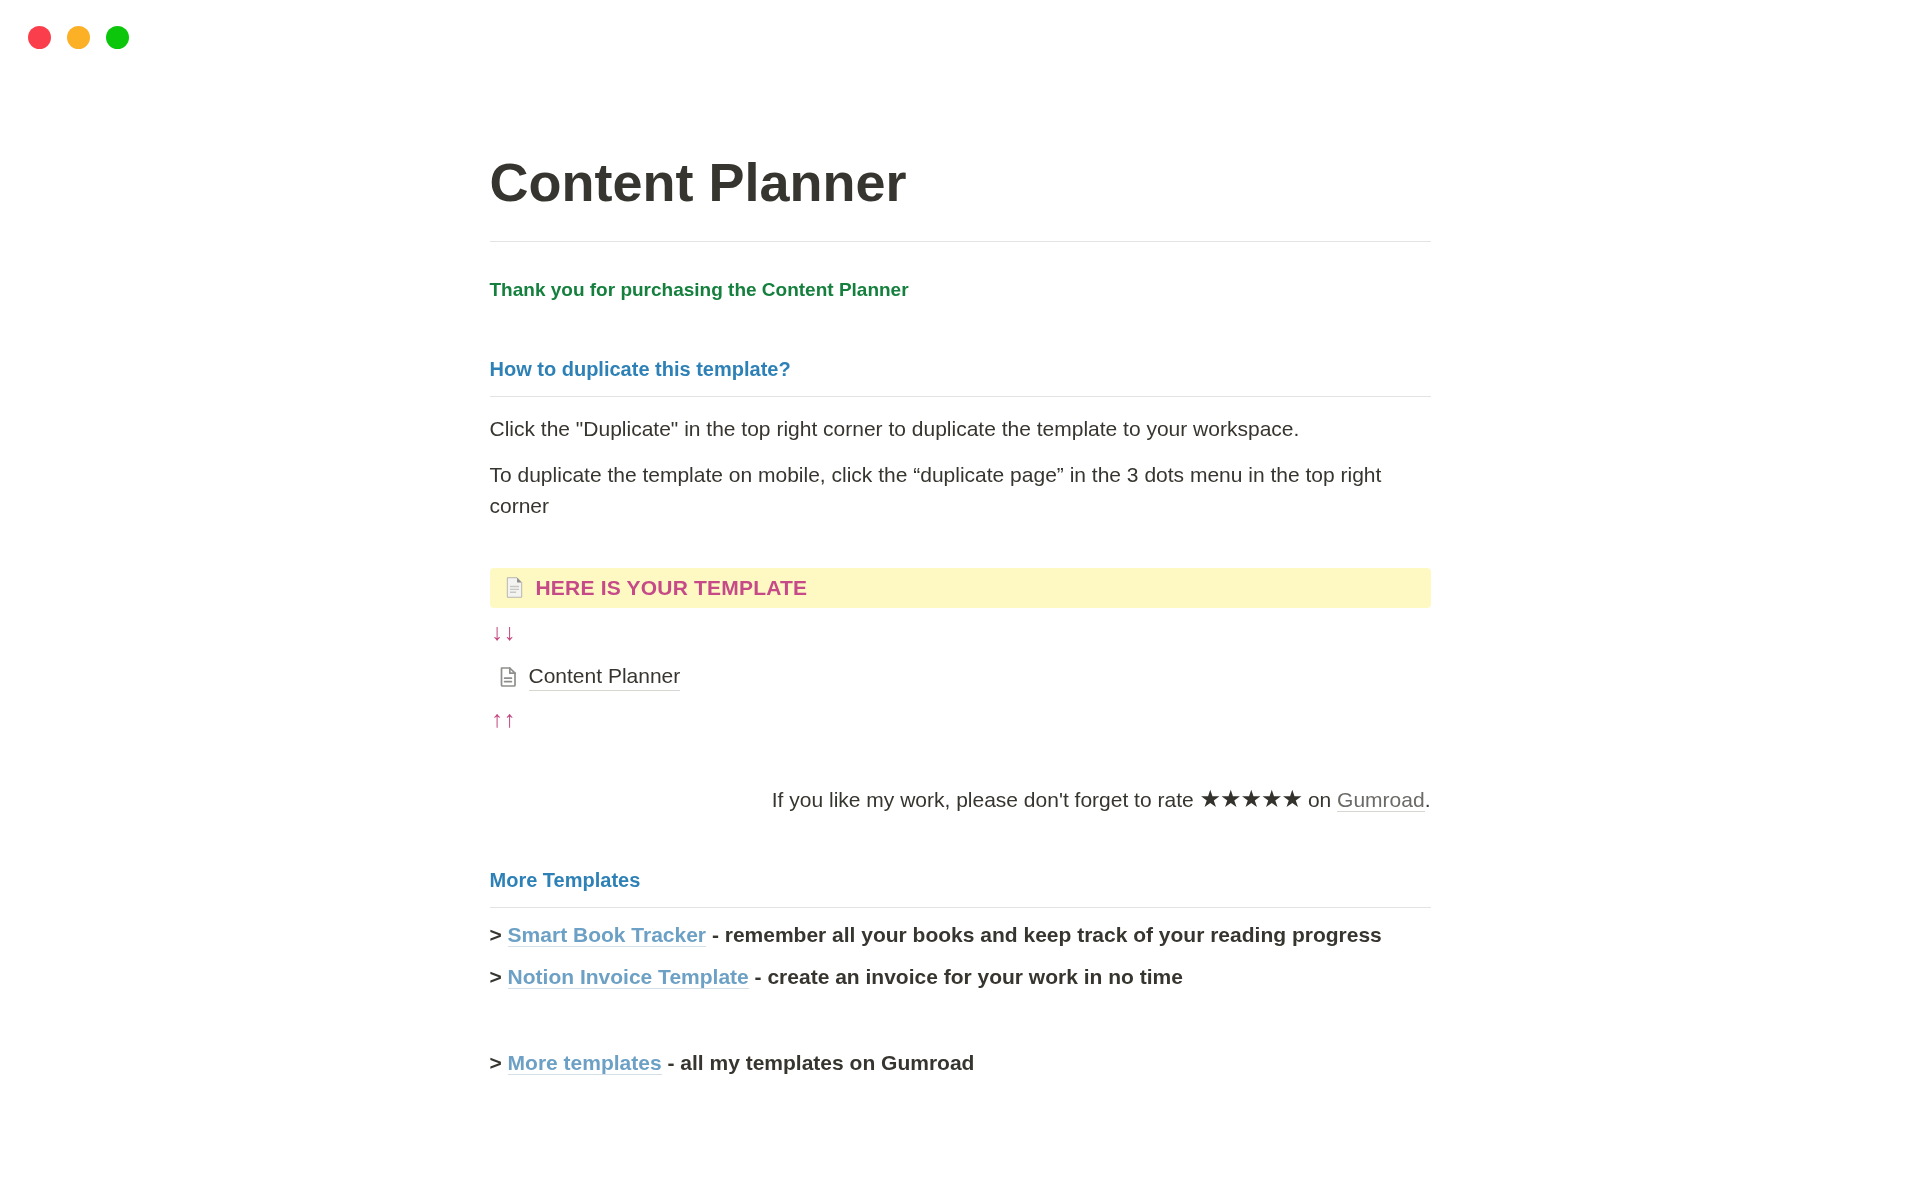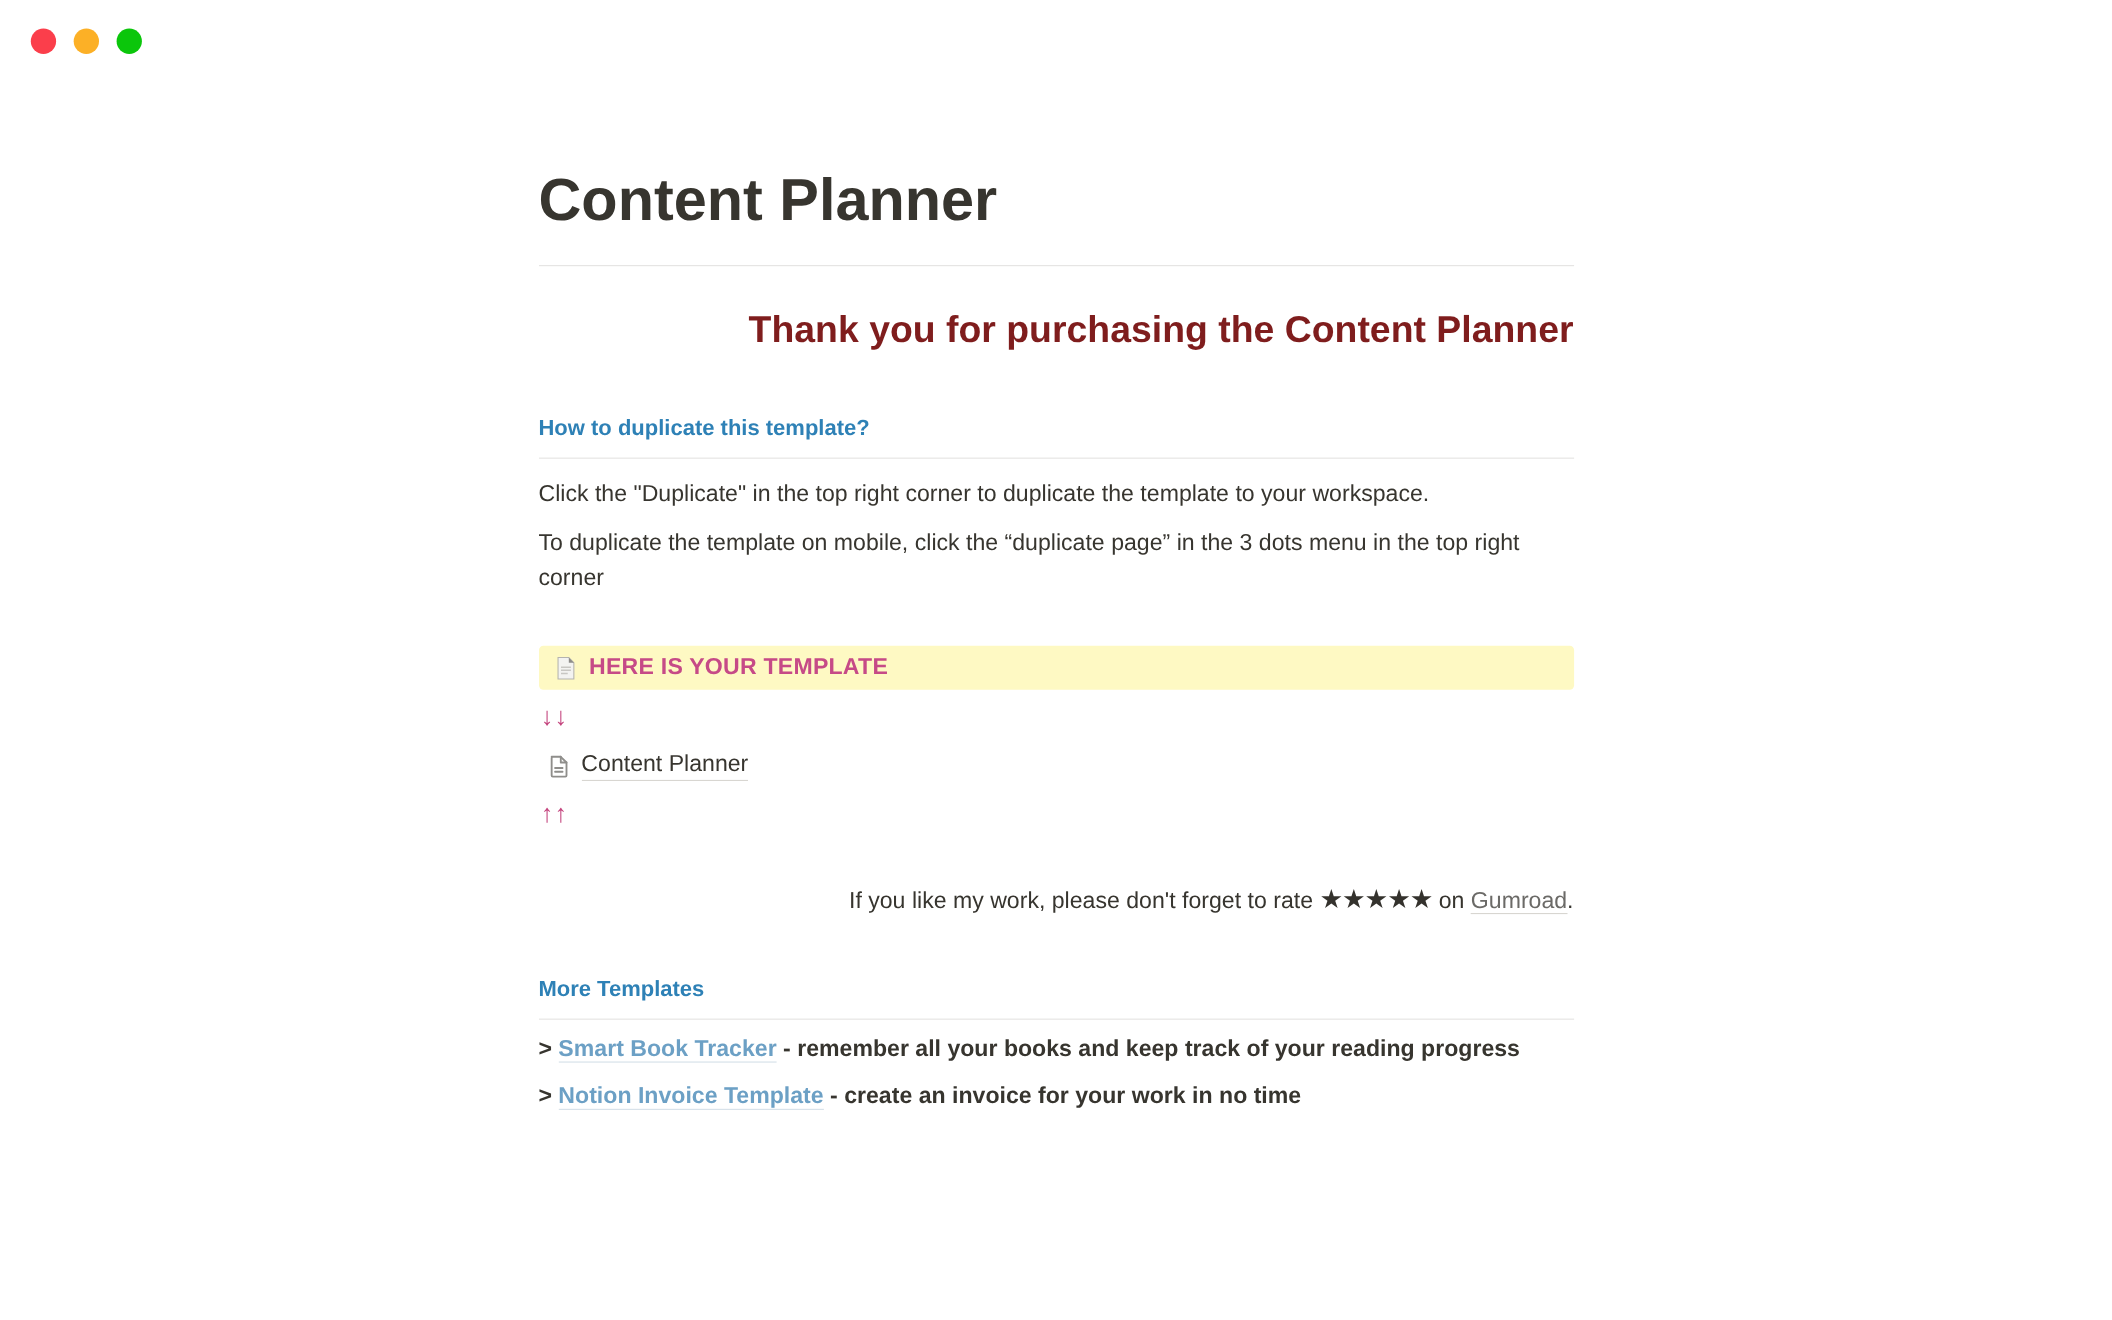--- a/index.html
+++ b/index.html
@@ -31,26 +31,25 @@
     color: #37352F;
     margin: 0;
     letter-spacing: 0;
   }
 
   .divider { border: none; border-top: 1px solid #E4E3E1; margin: 0; width: 100%; }
   .divider-title   { margin-top: 26px; }
   .divider-section { margin-top: 14px; }
 
   .h2-heading {
-    font-size: 34px;
+    font-size: 19px;
     font-weight: 700;
     line-height: 1.3;
     margin: 36px 0 0 0;
-    color: #7f1d1d;
-    text-align: right;
+    color: #15803d;
   }
 
   .h3-blue {
     font-size: 20px;
     font-weight: 700;
     line-height: 1.3;
     margin: 54px 0 0 0;
     color: #2E81B6;
   }
   .h3-blue.more { margin-top: 50px; }
@@ -187,15 +186,18 @@
     <h3 class="h3-blue more">More Templates</h3>
     <hr class="divider divider-section">
 
     <p class="tpl-line">
       <span>&gt; </span><a class="blue-link">Smart Book Tracker</a><span> - remember all your books and keep track of your reading progress</span>
     </p>
     <p class="tpl-line">
       <span>&gt; </span><a class="blue-link">Notion Invoice Template</a><span> - create an invoice for your work in no time</span>
     </p>
 
+    <p class="tpl-line footer">
+      <span>&gt; </span><a class="blue-link">More templates</a><span> - all my templates on Gumroad</span>
+    </p>
 
   </div>
 </div>
 
 </body></html>

